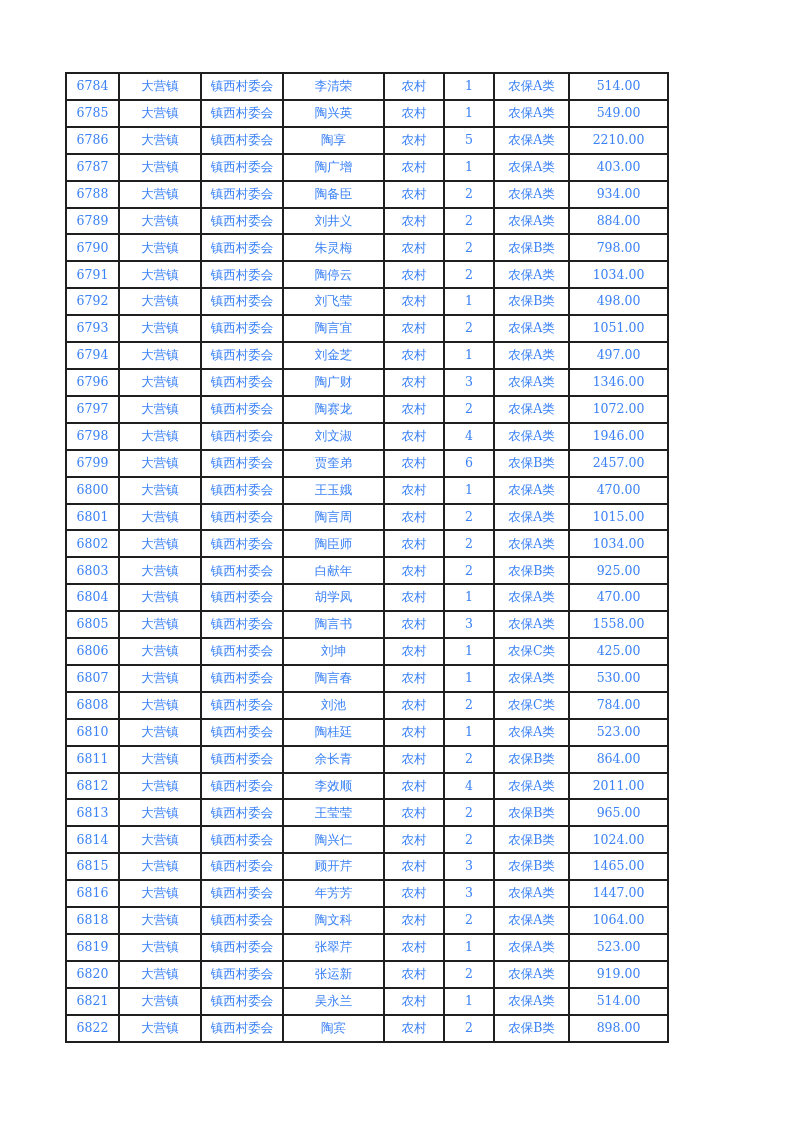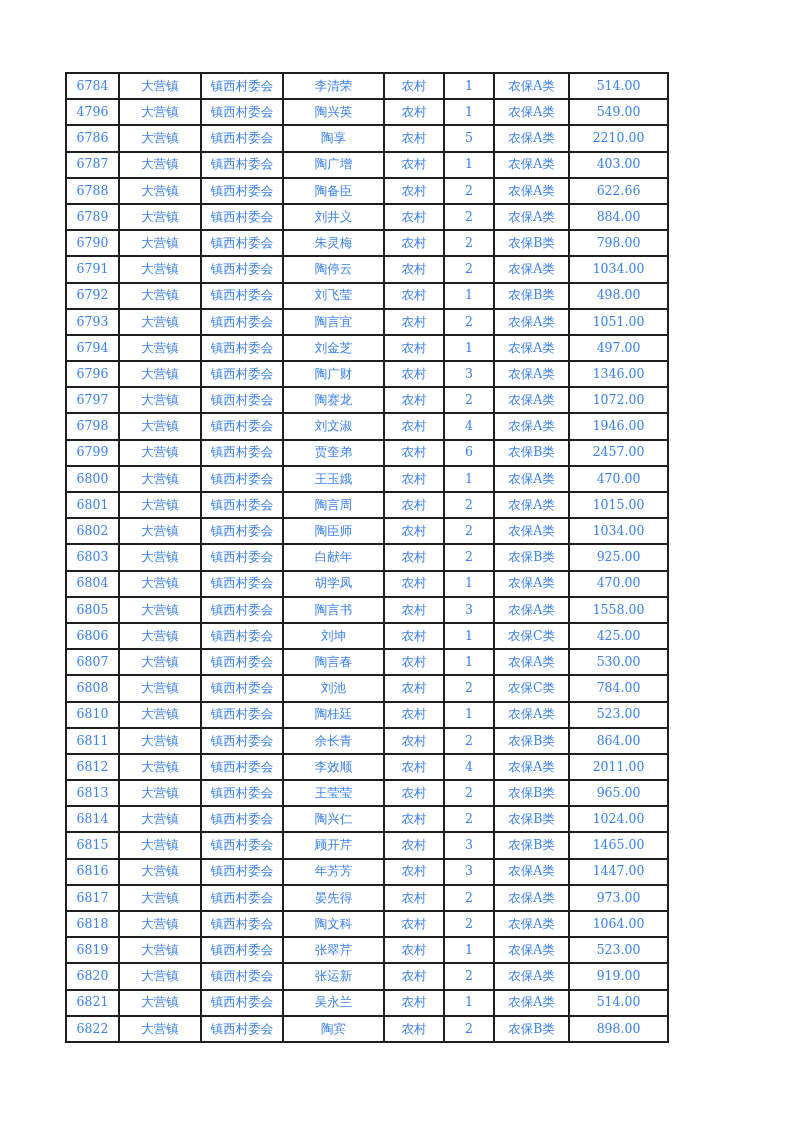--- a/index.html
+++ b/index.html
@@ -56,21 +56,21 @@
           <td>6784</td>
           <td>大营镇</td>
           <td>镇西村委会</td>
           <td>李清荣</td>
           <td>农村</td>
           <td>1</td>
           <td>农保A类</td>
           <td>514.00</td>
         </tr>
         <tr>
-          <td>4796</td>
+          <td>6785</td>
           <td>大营镇</td>
           <td>镇西村委会</td>
           <td>陶兴英</td>
           <td>农村</td>
           <td>1</td>
           <td>农保A类</td>
           <td>549.00</td>
         </tr>
         <tr>
           <td>6786</td>
@@ -93,21 +93,21 @@
           <td>403.00</td>
         </tr>
         <tr>
           <td>6788</td>
           <td>大营镇</td>
           <td>镇西村委会</td>
           <td>陶备臣</td>
           <td>农村</td>
           <td>2</td>
           <td>农保A类</td>
-          <td>622.66</td>
+          <td>934.00</td>
         </tr>
         <tr>
           <td>6789</td>
           <td>大营镇</td>
           <td>镇西村委会</td>
           <td>刘井义</td>
           <td>农村</td>
           <td>2</td>
           <td>农保A类</td>
           <td>884.00</td>
@@ -354,30 +354,20 @@
         </tr>
         <tr>
           <td>6816</td>
           <td>大营镇</td>
           <td>镇西村委会</td>
           <td>年芳芳</td>
           <td>农村</td>
           <td>3</td>
           <td>农保A类</td>
           <td>1447.00</td>
-        </tr>
-        <tr>
-          <td>6817</td>
-          <td>大营镇</td>
-          <td>镇西村委会</td>
-          <td>晏先得</td>
-          <td>农村</td>
-          <td>2</td>
-          <td>农保A类</td>
-          <td>973.00</td>
         </tr>
         <tr>
           <td>6818</td>
           <td>大营镇</td>
           <td>镇西村委会</td>
           <td>陶文科</td>
           <td>农村</td>
           <td>2</td>
           <td>农保A类</td>
           <td>1064.00</td>

